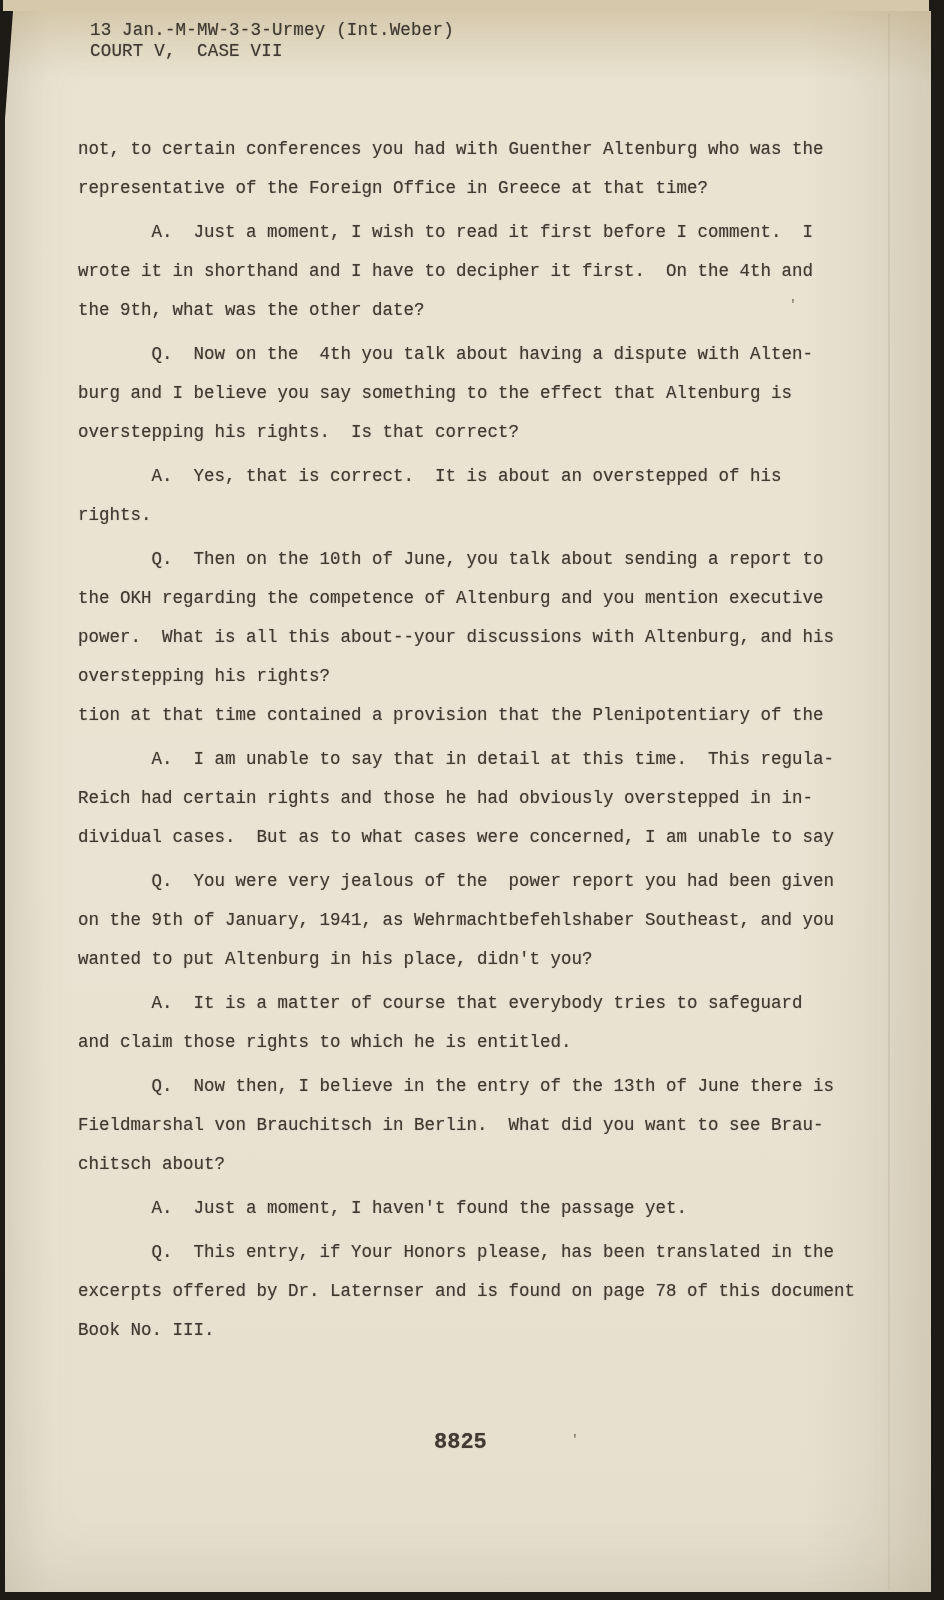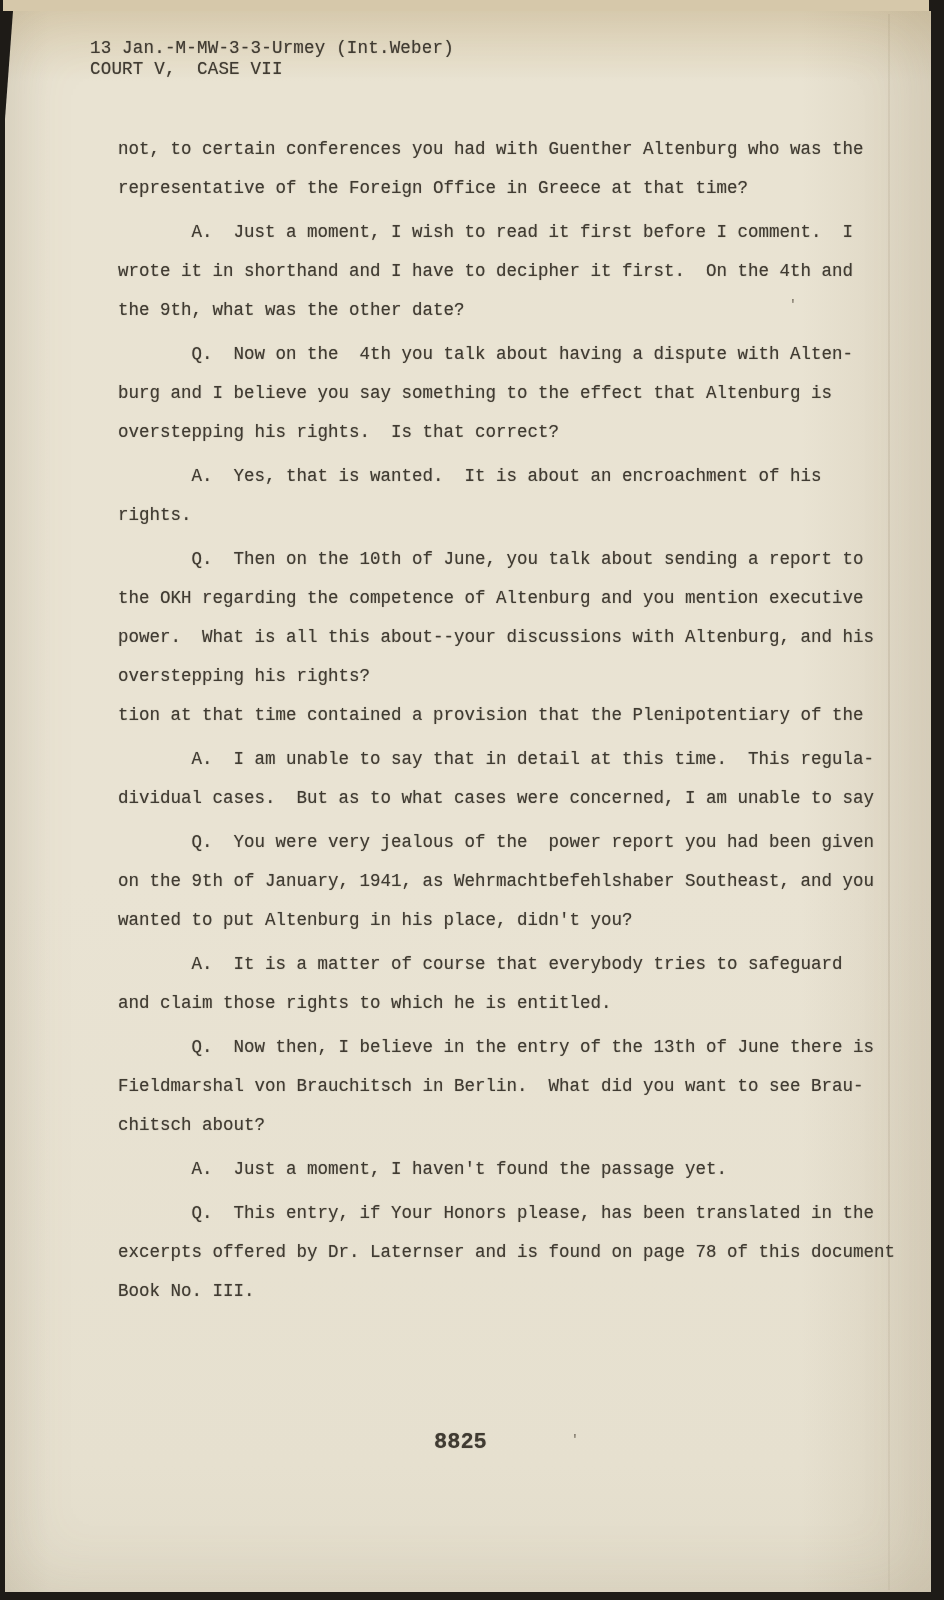--- a/index.html
+++ b/index.html
@@ -44,33 +44,33 @@
     top: 14px; bottom: 10px; left: 888px;
     width: 2px;
     background: linear-gradient(180deg, rgba(120,105,75,0.10), rgba(120,105,75,0.16), rgba(120,105,75,0.08));
   }
   .ink {
     color: #403b32;
     text-shadow: 0 0 1px rgba(64,58,48,0.55);
   }
   .header {
     position: absolute;
-    left: 90px; top: 38px;
+    left: 90px; top: 20px;
     font-size: 17.5px;
     line-height: 21px;
     letter-spacing: 0.2px;
   }
   .header .line { white-space: pre; }
   .body-text {
     position: absolute;
     left: 78px; top: 130px;
     font-size: 17.5px;
     line-height: 39px;
   }
-  .body-text .line { white-space: pre; margin-left: 40px; }
+  .body-text .line { white-space: pre; }
   .body-text .para { margin-top: 5px; }
   .page-number {
     position: absolute;
     left: 434px; top: 1430px;
     font-size: 22px;
     font-weight: bold;
   }
   .stray {
     position: absolute;
     font-size: 13px;
@@ -95,28 +95,29 @@
 
   <div class="body-text ink">
     <div class="line">not, to certain conferences you had with Guenther Altenburg who was the</div>
     <div class="line">representative of the Foreign Office in Greece at that time?</div>
     <div class="line para">       A.  Just a moment, I wish to read it first before I comment.  I</div>
     <div class="line">wrote it in shorthand and I have to decipher it first.  On the 4th and</div>
     <div class="line">the 9th, what was the other date?</div>
     <div class="line para">       Q.  Now on the  4th you talk about having a dispute with Alten-</div>
     <div class="line">burg and I believe you say something to the effect that Altenburg is</div>
     <div class="line">overstepping his rights.  Is that correct?</div>
-    <div class="line para">       A.  Yes, that is wanted.  It is about an encroachment of his</div>
+    <div class="line para">       A.  Yes, that is correct.  It is about an overstepped of his</div>
     <div class="line">rights.</div>
     <div class="line para">       Q.  Then on the 10th of June, you talk about sending a report to</div>
     <div class="line">the OKH regarding the competence of Altenburg and you mention executive</div>
     <div class="line">power.  What is all this about--your discussions with Altenburg, and his</div>
     <div class="line">overstepping his rights?</div>
     <div class="line">tion at that time contained a provision that the Plenipotentiary of the</div>
     <div class="line para">       A.  I am unable to say that in detail at this time.  This regula-</div>
+    <div class="line">Reich had certain rights and those he had obviously overstepped in in-</div>
     <div class="line">dividual cases.  But as to what cases were concerned, I am unable to say</div>
     <div class="line para">       Q.  You were very jealous of the  power report you had been given</div>
     <div class="line">on the 9th of January, 1941, as Wehrmachtbefehlshaber Southeast, and you</div>
     <div class="line">wanted to put Altenburg in his place, didn't you?</div>
     <div class="line para">       A.  It is a matter of course that everybody tries to safeguard</div>
     <div class="line">and claim those rights to which he is entitled.</div>
     <div class="line para">       Q.  Now then, I believe in the entry of the 13th of June there is</div>
     <div class="line">Fieldmarshal von Brauchitsch in Berlin.  What did you want to see Brau-</div>
     <div class="line">chitsch about?</div>
     <div class="line para">       A.  Just a moment, I haven't found the passage yet.</div>

